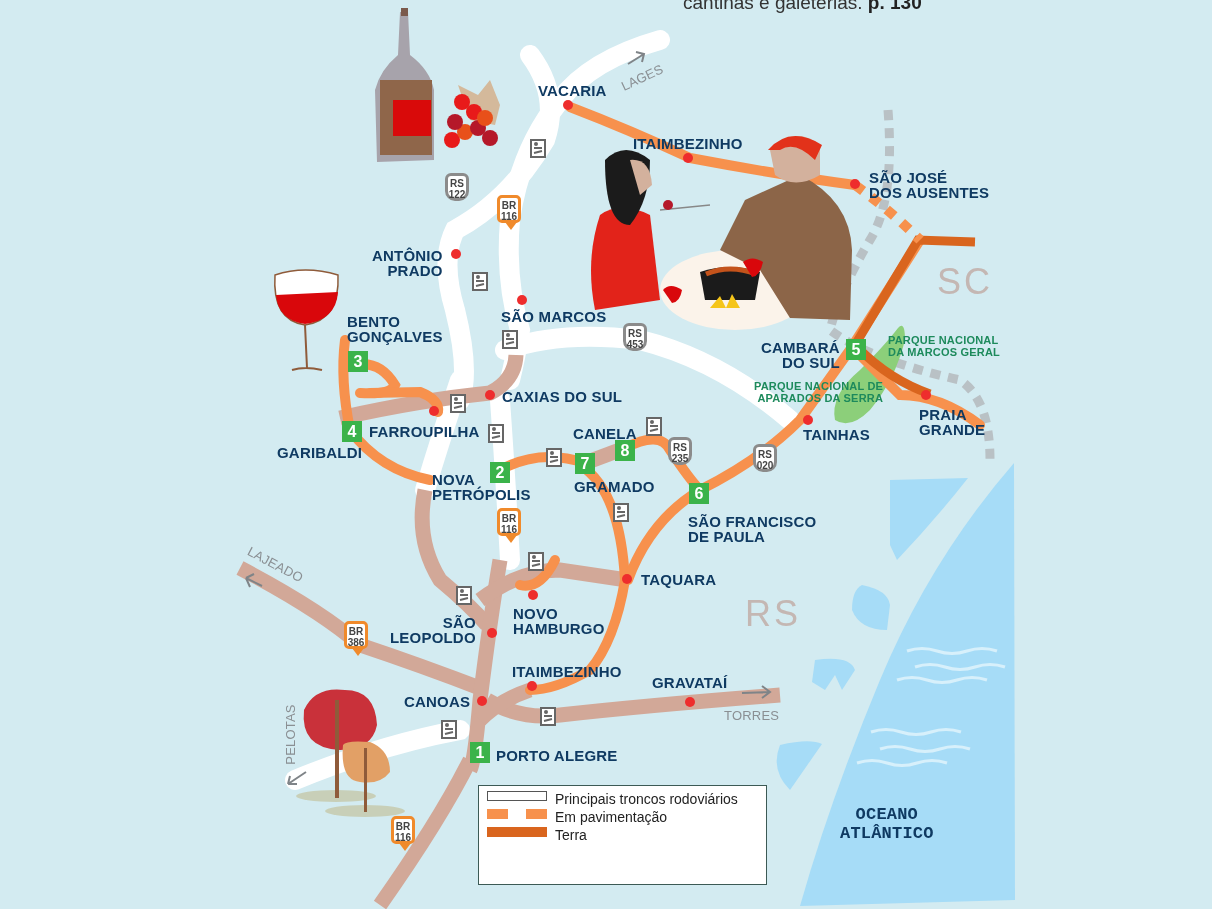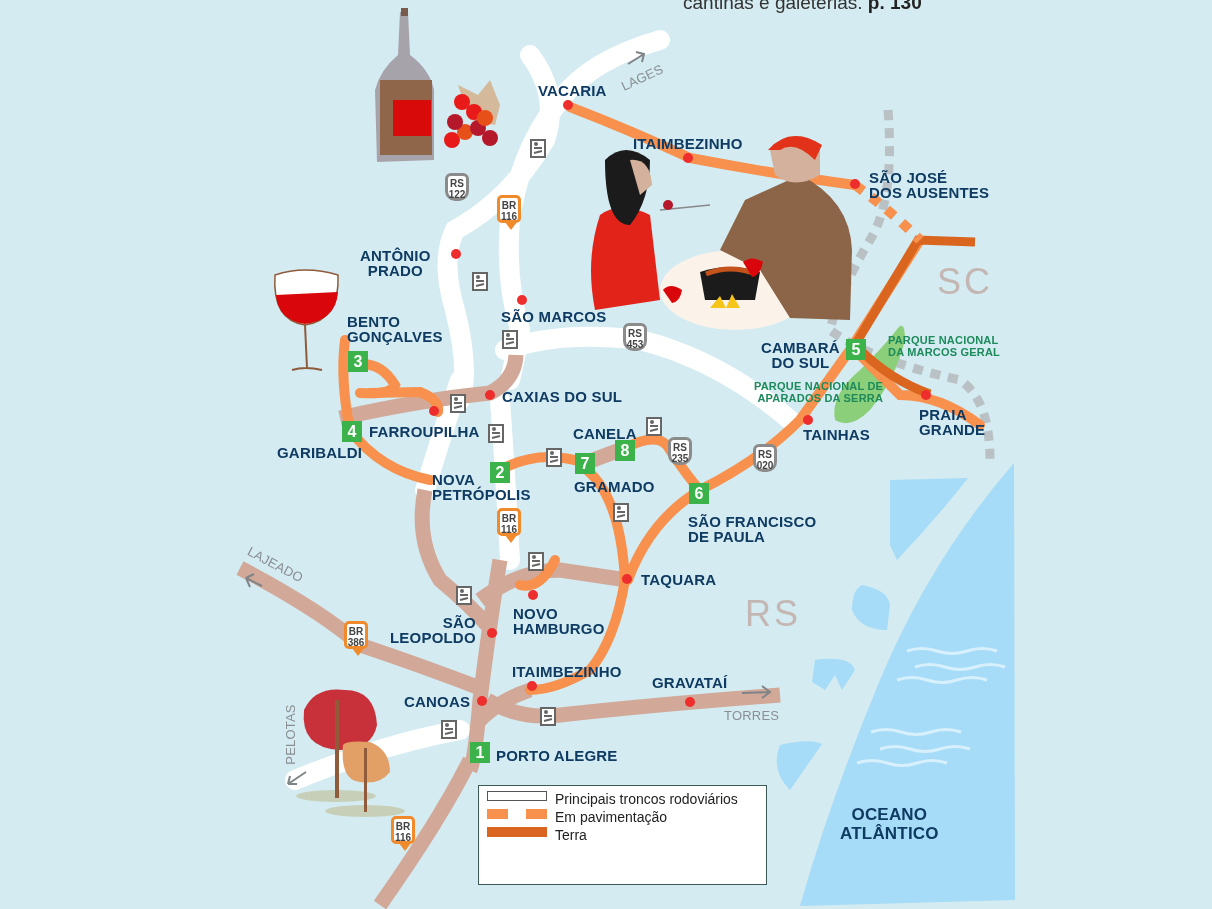--- a/index.html
+++ b/index.html
@@ -2,21 +2,21 @@
 <html><head>
 <meta charset="utf-8">
 <style>
   html,body{margin:0;padding:0;}
   body{width:1212px;height:909px;overflow:hidden;background:#d3ebf1;font-family:"Liberation Sans",sans-serif;position:relative;}
   #map{position:absolute;left:0;top:0;width:1212px;height:909px;}
   .lbl{position:absolute;color:#0f3a62;font-weight:bold;font-size:15px;line-height:15px;letter-spacing:0.2px;white-space:pre;}
   .lbl.park{color:#1d8a5c;font-size:11px;line-height:12px;font-weight:bold;}
   .lbl.dir{color:#8a8f93;font-weight:normal;font-size:13px;}
   .lbl.state{color:#c4b7b3;font-weight:normal;font-size:36px;line-height:36px;letter-spacing:3px;}
-  .lbl.ocean{font-size:17px;line-height:19px;text-align:center;}
+  .lbl.ocean{font-size:17px;line-height:19px;text-align:center;font-family:Liberation Mono, monospace;}
   .topnote{position:absolute;left:683px;top:-8px;font-size:19px;color:#333;white-space:pre;}
   .topnote b{color:#222;}
   .num{position:absolute;width:20px;height:21px;background:#3bb34a;color:#fff;font-weight:bold;font-size:16px;line-height:21px;text-align:center;}
   .shield{position:absolute;width:24px;height:28px;border:3px solid #8b8b8b;border-radius:6px 6px 10px 10px;background:#fff;color:#444;font-weight:bold;font-size:10px;line-height:11px;text-align:center;padding-top:2px;box-sizing:border-box;}
   .shield.br{border-color:#f08a2b;border-radius:5px;}
   .shield.br::after{content:"";position:absolute;left:5px;bottom:-10px;border-left:6px solid transparent;border-right:6px solid transparent;border-top:8px solid #f08a2b;}
   .toll{position:absolute;width:18px;height:20px;}
   .legend{position:absolute;left:478px;top:785px;width:289px;height:100px;background:#fff;border:1px solid #3c5a55;box-sizing:border-box;padding:5px 8px;}
   .legend-row{display:flex;align-items:flex-start;height:18px;}
   .sw{width:60px;height:10px;margin-right:8px;box-sizing:border-box;}
@@ -163,33 +163,33 @@
       <rect x="364" y="748" width="3" height="64" fill="#8f5b3a"></rect>
     </g>
   </svg>
 
   <div class="topnote"><span>cantinas e galeterias. </span><b>p. 130</b></div>
 
   <div class="lbl" style="left:538px;top:83px">VACARIA</div>
   <div class="lbl" style="left:633px;top:136px">ITAIMBEZINHO</div>
   <div class="lbl" style="left:869px;top:170px;line-height:15px">SÃO JOSÉ
 DOS AUSENTES</div>
-  <div class="lbl" style="left:360px;top:248px;text-align:center">ANTÔNIO
+  <div class="lbl" style="left:372px;top:248px;text-align:right">ANTÔNIO
 PRADO</div>
   <div class="lbl" style="left:501px;top:309px">SÃO MARCOS</div>
   <div class="lbl" style="left:347px;top:314px">BENTO
 GONÇALVES</div>
   <div class="lbl" style="left:502px;top:389px">CAXIAS DO SUL</div>
   <div class="lbl" style="left:369px;top:424px">FARROUPILHA</div>
   <div class="lbl" style="left:277px;top:445px">GARIBALDI</div>
   <div class="lbl" style="left:432px;top:472px">NOVA
 PETRÓPOLIS</div>
   <div class="lbl" style="left:573px;top:426px">CANELA</div>
   <div class="lbl" style="left:574px;top:479px">GRAMADO</div>
-  <div class="lbl" style="left:761px;top:340px;text-align:center">CAMBARÁ
+  <div class="lbl" style="left:761px;top:340px;text-align:right">CAMBARÁ
 DO SUL</div>
   <div class="lbl" style="left:803px;top:427px">TAINHAS</div>
   <div class="lbl" style="left:919px;top:407px">PRAIA
 GRANDE</div>
   <div class="lbl" style="left:688px;top:514px">SÃO FRANCISCO
 DE PAULA</div>
   <div class="lbl" style="left:641px;top:572px">TAQUARA</div>
   <div class="lbl" style="left:390px;top:615px;text-align:right">SÃO
 LEOPOLDO</div>
   <div class="lbl" style="left:513px;top:606px">NOVO

